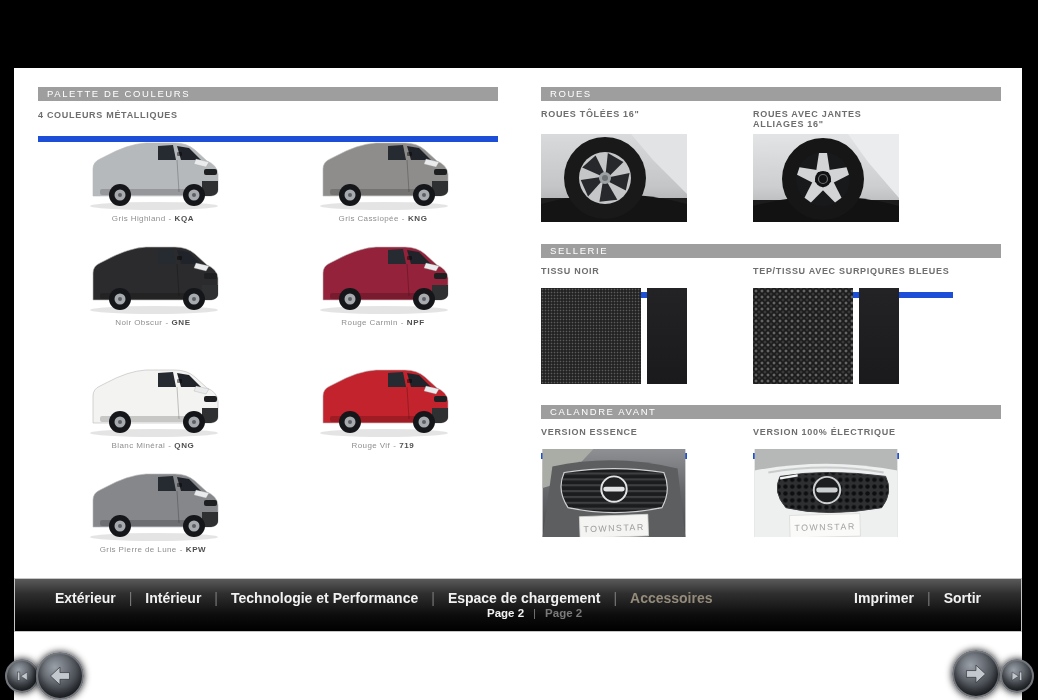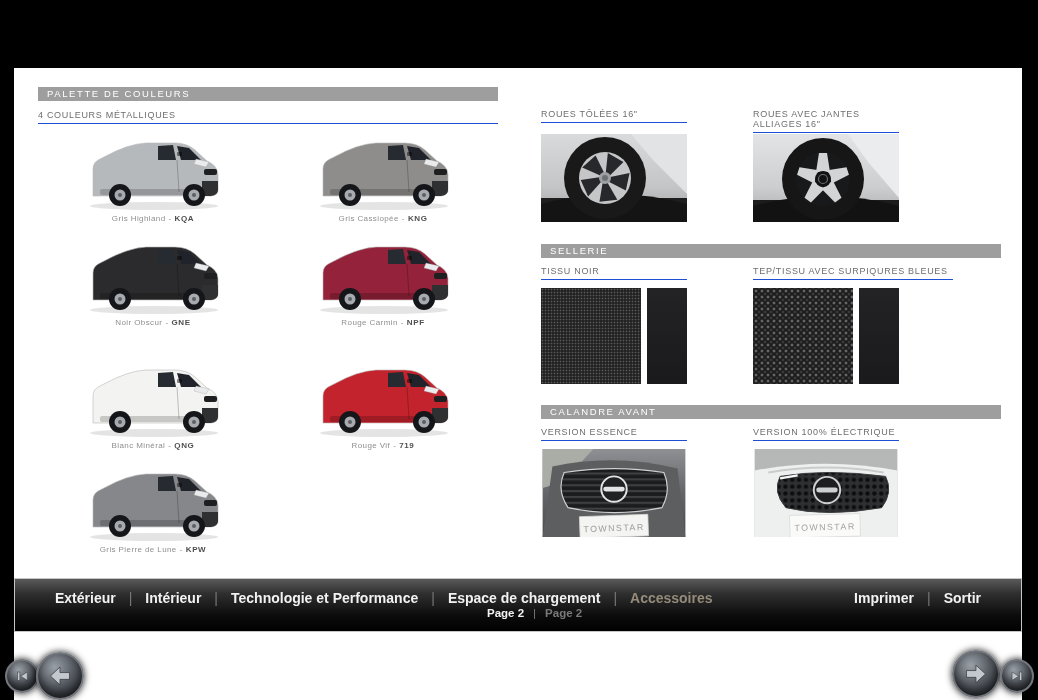--- a/index.html
+++ b/index.html
@@ -6,21 +6,21 @@
     font-family:"Liberation Sans", sans-serif;-webkit-font-smoothing:antialiased;}
   .stage{position:relative;width:1038px;height:700px;background:#000;}
   .panel{position:absolute;left:14px;top:68px;width:1008px;height:637px;background:#fff;}
 
   
   .section-bar{position:absolute;height:14px;background:#9e9e9e;color:#fff;
     font-size:9.5px;letter-spacing:1.6px;line-height:14px;padding-left:9px;box-sizing:border-box;}
 
   
   .sub-label{position:absolute;font-size:9px;color:#6e6e6e;letter-spacing:.7px;
-    padding-bottom:3px;border-bottom:1px solid #1d4ed8;box-sizing:border-box;}
+    padding-bottom:16px;border-bottom:6px solid #1d4ed8;box-sizing:border-box;font-weight:bold;}
   .full-rule{width:460px;}
   .half-rule{width:146px;}
 
   
   .car-grid{position:absolute;width:460px;display:flex;flex-wrap:wrap;}
   .car-cell{width:50%;display:flex;flex-direction:column;align-items:center;box-sizing:border-box;margin-bottom:10px;}
   .van{width:150px;height:84px;display:block;}
   .car-label{font-size:8px;color:#8f8f8f;letter-spacing:.4px;margin-top:1px;white-space:nowrap;}
   .car-label .sep{margin:0 3px;color:#8f8f8f;}
   .car-label .code{font-weight:bold;color:#4f4f4f;letter-spacing:.6px;}
@@ -249,20 +249,21 @@
             <circle cx="116" cy="66" r="11" fill="#15161a"></circle>
             <circle cx="116" cy="66" r="5.5" fill="#a7abaf"></circle>
             <circle cx="116" cy="66" r="2" fill="#5c6064"></circle>
           </svg>
           <div class="car-label">
             <span>Gris Pierre de Lune</span><span class="sep">-</span><span class="code">KPW</span>
           </div>
         </div>
       </div>
 
+    <div class="section-bar" style="left:527px;top:19px;width:460px;">ROUES</div>
 
     <div class="sub-label half-rule" style="left:527px;top:41px;">ROUES TÔLÉES 16"</div>
     <div class="sub-label half-rule" style="left:739px;top:41px;">ROUES AVEC JANTES ALLIAGES 16"</div>
 
     <svg class="photo" style="left:527px;top:66px;" viewBox="0 0 146 88">
       <defs>
         <linearGradient id="stBg" x1="0" y1="0" x2="0" y2="1">
           <stop offset="0" stop-color="#d9dadb"></stop>
             <stop offset="0.6" stop-color="#c4c5c6"></stop>
             <stop offset="1" stop-color="#9e9fa0"></stop>

